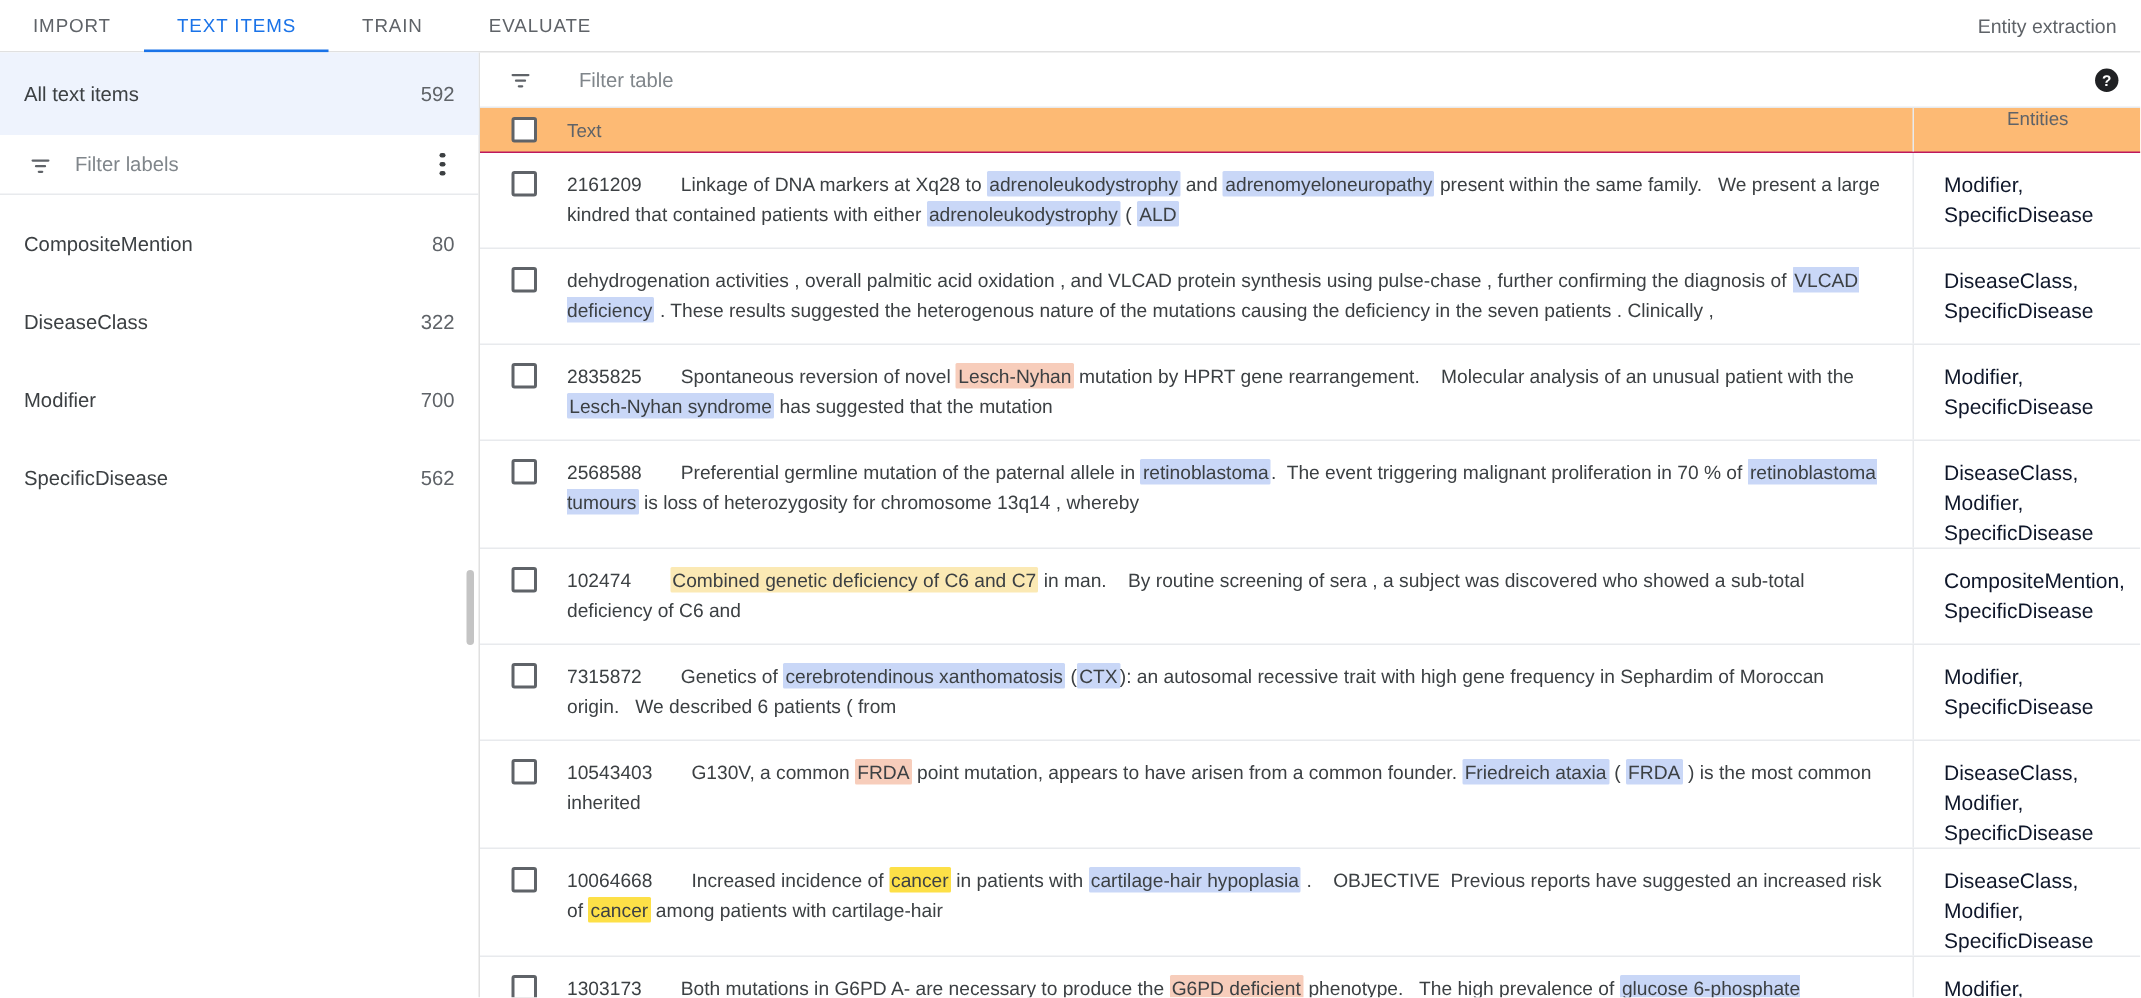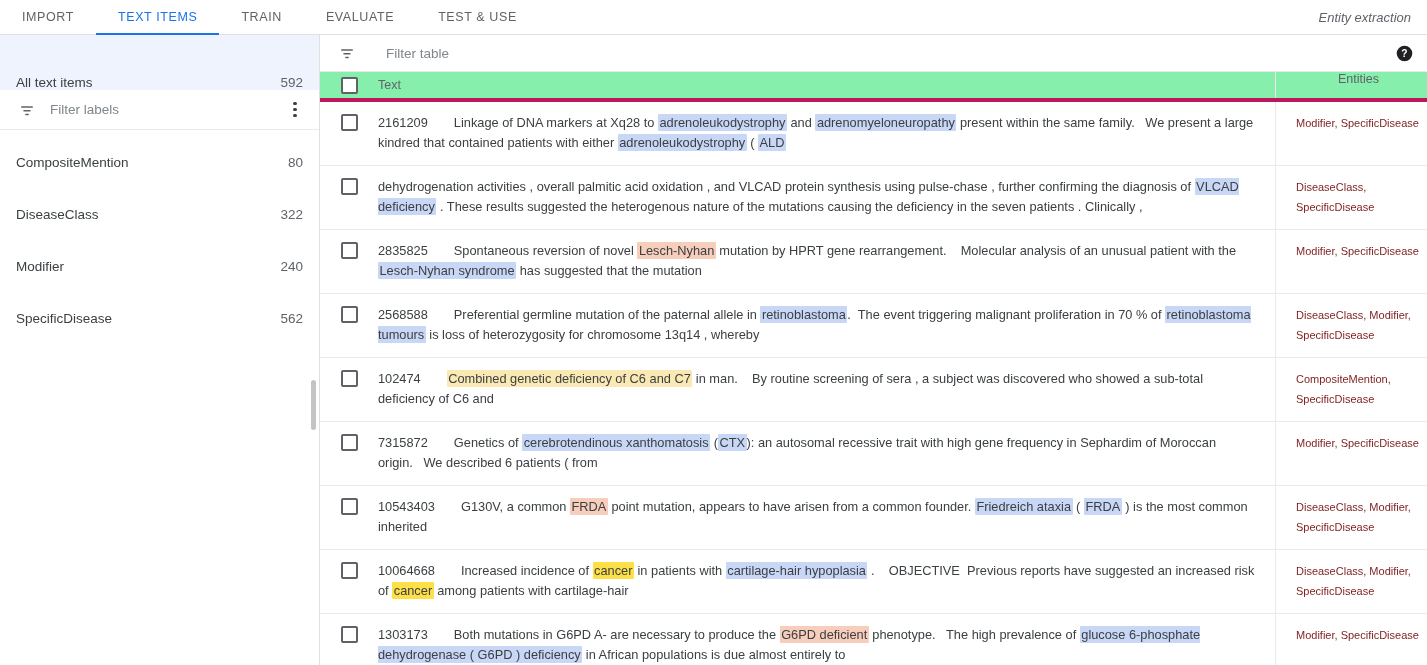--- a/index.html
+++ b/index.html
@@ -43,39 +43,38 @@
     height: 2.5px;
     background: #1a73e8;
   }
   .topbar-right {
     margin-left: auto;
     display: flex; align-items: center;
     padding-right: 16px;
     font-size: 13px;
     color: #5f6368;
     white-space: nowrap;
-    font-style: italic;
   }
 
   
   .body { display: flex; height: 630px; align-items: stretch; }
 
   
   .sidebar {
     width: 320px;
     min-width: 320px;
     background: #fff;
     border-right: 1px solid #e0e0e0;
     position: relative;
     display: flex;
     flex-direction: column;
   }
   .all-items {
     height: 55px;
-    display: flex; align-items: flex-end;
+    display: flex; align-items: center;
     padding: 0 16px;
     background: #eef3fd;
     font-size: 13.5px;
     color: #3c4043;
     cursor: pointer;
   }
   .all-items .count { margin-left: auto; font-size: 13.5px; color: #5f6368; }
 
   .filter-labels {
     height: 40px;
@@ -140,22 +139,22 @@
     width: 17px; height: 17px;
     flex: none;
     cursor: pointer;
   }
 
   .table { flex: 1; overflow: hidden; }
   .thead {
     display: flex;
     align-items: center;
     height: 30px;
-    background: #86efac;
-    border-bottom: 4px solid #be185d;
+    background: #fdba74;
+    border-bottom: 1px solid #be185d;
   }
   .cell-check {
     width: 58px; min-width: 58px;
     display: flex; align-items: flex-start; justify-content: center;
     padding-top: 0;
   }
   .thead .cell-check { align-items: center; }
   .cbox {
     width: 17px; height: 17px;
     border: 2px solid #5f6368;
@@ -191,23 +190,23 @@
     min-height: 49px;
   }
   .trow .cell-check { padding-top: 1px; }
   .trow .cell-text {
     font-size: 12.8px;
     line-height: 20px;
     color: #3c4043;
     word-wrap: break-word;
   }
   .trow .cell-ent {
-    font-size: 11px;
+    font-size: 14px;
     line-height: 20px;
-    color: #7f1d1d;
+    color: #0f172a;
     padding-top: 0;
     padding-bottom: 0;
     margin-top: -11px;
     margin-bottom: -12px;
     padding-top: 11px;
     padding-left: 20px;
   }
   .doc-id { margin-right: 26px; }
 
   mark { padding: 1px 1.5px; border-radius: 1px; color: #3c4043; background: transparent; }
@@ -218,21 +217,20 @@
 </style>
 </head>
 <body>
 
 <div class="topbar">
   <div class="tabs" id="tablist">
       <div class="tab">IMPORT</div>
       <div class="tab active">TEXT ITEMS</div>
       <div class="tab">TRAIN</div>
       <div class="tab">EVALUATE</div>
-      <div class="tab">TEST &amp; USE</div>
     </div>
   <div class="topbar-right">Entity extraction</div>
 </div>
 
 <div class="body">
 
   <div class="sidebar">
 
     <div class="all-items">
       <span>All text items</span>
@@ -259,21 +257,21 @@
         <div class="label-row">
           <span>CompositeMention</span>
           <span class="count">80</span>
         </div>
         <div class="label-row">
           <span>DiseaseClass</span>
           <span class="count">322</span>
         </div>
         <div class="label-row">
           <span>Modifier</span>
-          <span class="count">240</span>
+          <span class="count">700</span>
         </div>
         <div class="label-row">
           <span>SpecificDisease</span>
           <span class="count">562</span>
         </div>
       </div>
 
     <div class="side-scroll"></div>
   </div>
 

